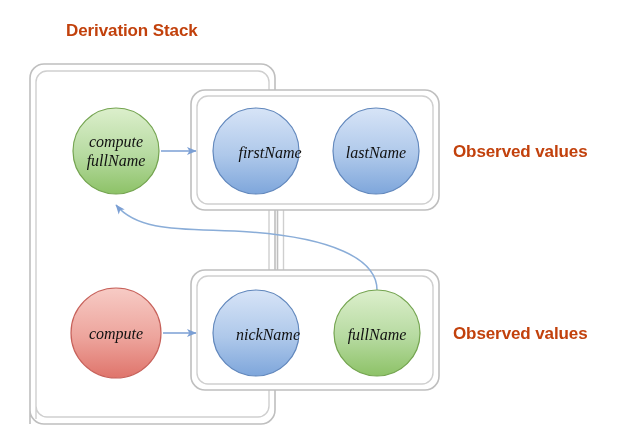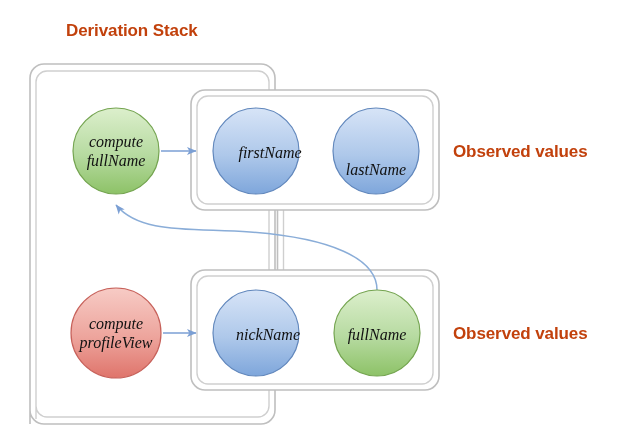--- a/index.html
+++ b/index.html
@@ -173,24 +173,23 @@
 
   <div class="title-text" id="observed-label-bottom">Observed values</div>
 
   <div class="node-label" style="left:116px; top:151px;">
     <span>compute</span><br>
     <span>fullName</span>
   </div>
 
   <div class="node-label" style="left:116px; top:333px;">
     <span>compute</span><br>
-    <span>profileView</span>
   </div>
 
   <div class="node-label" style="left:256px; top:152px;margin-left:14px;">firstName</div>
 
-  <div class="node-label" style="left:376px; top:152px;margin-top:17px;">lastName</div>
+  <div class="node-label" style="left:376px; top:152px;">lastName</div>
 
   <div class="node-label" style="left:268px; top:334px;">nickName</div>
 
   <div class="node-label" style="left:377px; top:334px;">fullName</div>
 
 </div>
 
 </body></html>

